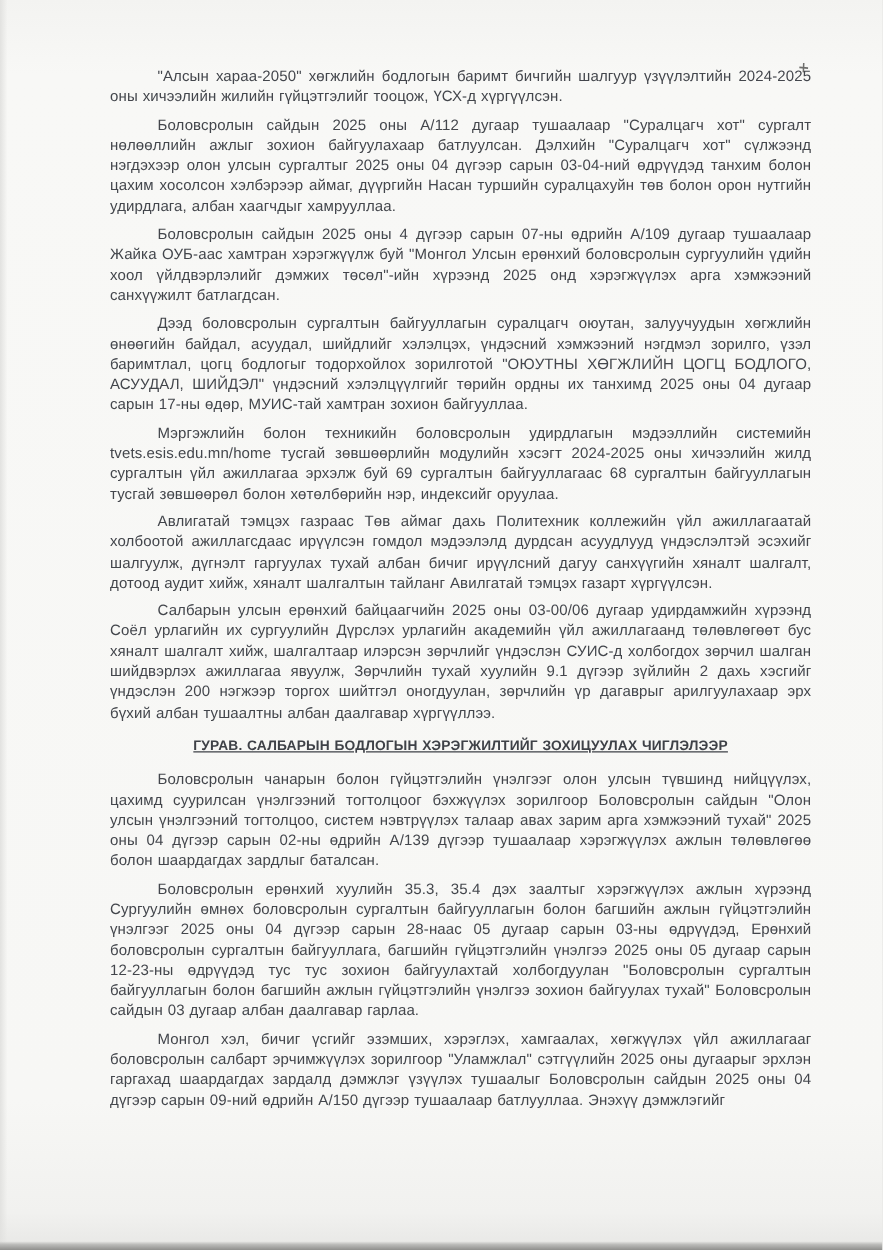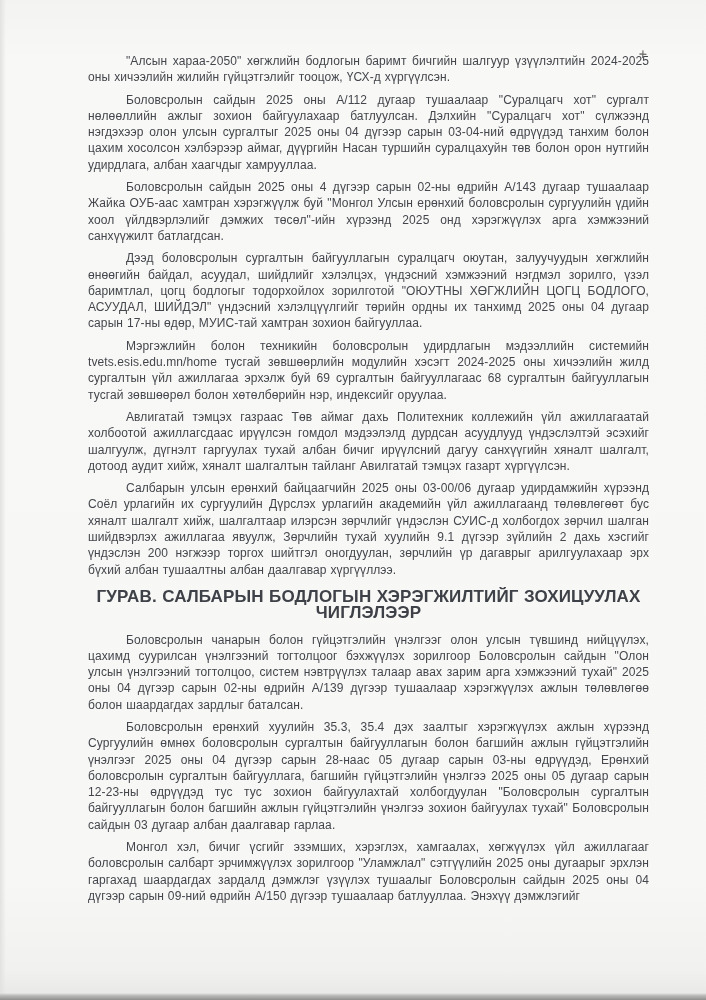--- a/index.html
+++ b/index.html
@@ -34,47 +34,48 @@
     line-height: 16.3px;
     text-align: justify;
     letter-spacing: 0.1px;
     word-spacing: 0.5px;
   }
   .text-column p {
     margin: 0 0 6px 0;
     text-indent: 38px;
   }
   .section-heading {
-    font-size: 17px;
+    font-size: 11px;
     font-weight: bold;
     text-align: center;
     text-indent: 0;
     color: #3e4147;
     margin: 11px 0 10px 0;
     letter-spacing: 0.15px;
+    text-decoration: underline;
   }
   .ink-mark {
     position: absolute; left: 639px; top: 49px;
     width: 9px; height: 10px;
     transform: rotate(8deg);
     opacity: 0.8;
   }
 </style>
 </head>
 <body>
 
 <div class="scan-page">
 
   <div class="left-edge"></div>
 
   <div class="text-column">
 
     <p>"Алсын хараа-2050" хөгжлийн бодлогын баримт бичгийн шалгуур үзүүлэлтийн 2024-2025 оны хичээлийн жилийн гүйцэтгэлийг тооцож, ҮСХ-д хүргүүлсэн.</p>
     <p>Боловсролын сайдын 2025 оны А/112 дугаар тушаалаар "Суралцагч хот" сургалт нөлөөллийн ажлыг зохион байгуулахаар батлуулсан. Дэлхийн "Суралцагч хот" сүлжээнд нэгдэхээр олон улсын сургалтыг 2025 оны 04 дүгээр сарын 03-04-ний өдрүүдэд танхим болон цахим хосолсон хэлбэрээр аймаг, дүүргийн Насан туршийн суралцахуйн төв болон орон нутгийн удирдлага, албан хаагчдыг хамрууллаа.</p>
-    <p>Боловсролын сайдын 2025 оны 4 дүгээр сарын 02-ны өдрийн А/143 дугаар тушаалаар Жайка ОУБ-аас хамтран хэрэгжүүлж буй "Монгол Улсын ерөнхий боловсролын сургуулийн үдийн хоол үйлдвэрлэлийг дэмжих төсөл"-ийн хүрээнд 2025 онд хэрэгжүүлэх арга хэмжээний санхүүжилт батлагдсан.</p>
+    <p>Боловсролын сайдын 2025 оны 4 дүгээр сарын 07-ны өдрийн А/109 дугаар тушаалаар Жайка ОУБ-аас хамтран хэрэгжүүлж буй "Монгол Улсын ерөнхий боловсролын сургуулийн үдийн хоол үйлдвэрлэлийг дэмжих төсөл"-ийн хүрээнд 2025 онд хэрэгжүүлэх арга хэмжээний санхүүжилт батлагдсан.</p>
     <p>Дээд боловсролын сургалтын байгууллагын суралцагч оюутан, залуучуудын хөгжлийн өнөөгийн байдал, асуудал, шийдлийг хэлэлцэх, үндэсний хэмжээний нэгдмэл зорилго, үзэл баримтлал, цогц бодлогыг тодорхойлох зорилготой "ОЮУТНЫ ХӨГЖЛИЙН ЦОГЦ БОДЛОГО, АСУУДАЛ, ШИЙДЭЛ" үндэсний хэлэлцүүлгийг төрийн ордны их танхимд 2025 оны 04 дугаар сарын 17-ны өдөр, МУИС-тай хамтран зохион байгууллаа.</p>
     <p>Мэргэжлийн болон техникийн боловсролын удирдлагын мэдээллийн системийн tvets.esis.edu.mn/home тусгай зөвшөөрлийн модулийн хэсэгт 2024-2025 оны хичээлийн жилд сургалтын үйл ажиллагаа эрхэлж буй 69 сургалтын байгууллагаас 68 сургалтын байгууллагын тусгай зөвшөөрөл болон хөтөлбөрийн нэр, индексийг оруулаа.</p>
     <p>Авлигатай тэмцэх газраас Төв аймаг дахь Политехник коллежийн үйл ажиллагаатай холбоотой ажиллагсдаас ирүүлсэн гомдол мэдээлэлд дурдсан асуудлууд үндэслэлтэй эсэхийг шалгуулж, дүгнэлт гаргуулах тухай албан бичиг ирүүлсний дагуу санхүүгийн хяналт шалгалт, дотоод аудит хийж, хяналт шалгалтын тайланг Авилгатай тэмцэх газарт хүргүүлсэн.</p>
     <p>Салбарын улсын ерөнхий байцаагчийн 2025 оны 03-00/06 дугаар удирдамжийн хүрээнд Соёл урлагийн их сургуулийн Дүрслэх урлагийн академийн үйл ажиллагаанд төлөвлөгөөт бус хяналт шалгалт хийж, шалгалтаар илэрсэн зөрчлийг үндэслэн СУИС-д холбогдох зөрчил шалган шийдвэрлэх ажиллагаа явуулж, Зөрчлийн тухай хуулийн 9.1 дүгээр зүйлийн 2 дахь хэсгийг үндэслэн 200 нэгжээр торгох шийтгэл оногдуулан, зөрчлийн үр дагаврыг арилгуулахаар эрх бүхий албан тушаалтны албан даалгавар хүргүүллээ.</p>
 
     <h2 class="section-heading">ГУРАВ. САЛБАРЫН БОДЛОГЫН ХЭРЭГЖИЛТИЙГ ЗОХИЦУУЛАХ ЧИГЛЭЛЭЭР</h2>
 
     <p>Боловсролын чанарын болон гүйцэтгэлийн үнэлгээг олон улсын түвшинд нийцүүлэх, цахимд суурилсан үнэлгээний тогтолцоог бэхжүүлэх зорилгоор Боловсролын сайдын "Олон улсын үнэлгээний тогтолцоо, систем нэвтрүүлэх талаар авах зарим арга хэмжээний тухай" 2025 оны 04 дүгээр сарын 02-ны өдрийн А/139 дүгээр тушаалаар хэрэгжүүлэх ажлын төлөвлөгөө болон шаардагдах зардлыг баталсан.</p>
     <p>Боловсролын ерөнхий хуулийн 35.3, 35.4 дэх заалтыг хэрэгжүүлэх ажлын хүрээнд Сургуулийн өмнөх боловсролын сургалтын байгууллагын болон багшийн ажлын гүйцэтгэлийн үнэлгээг 2025 оны 04 дүгээр сарын 28-наас 05 дугаар сарын 03-ны өдрүүдэд, Ерөнхий боловсролын сургалтын байгууллага, багшийн гүйцэтгэлийн үнэлгээ 2025 оны 05 дугаар сарын 12-23-ны өдрүүдэд тус тус зохион байгуулахтай холбогдуулан "Боловсролын сургалтын байгууллагын болон багшийн ажлын гүйцэтгэлийн үнэлгээ зохион байгуулах тухай" Боловсролын сайдын 03 дугаар албан даалгавар гарлаа.</p>
     <p>Монгол хэл, бичиг үсгийг эзэмших, хэрэглэх, хамгаалах, хөгжүүлэх үйл ажиллагааг боловсролын салбарт эрчимжүүлэх зорилгоор "Уламжлал" сэтгүүлийн 2025 оны дугаарыг эрхлэн гаргахад шаардагдах зардалд дэмжлэг үзүүлэх тушаалыг Боловсролын сайдын 2025 оны 04 дүгээр сарын 09-ний өдрийн А/150 дүгээр тушаалаар батлууллаа. Энэхүү дэмжлэгийг</p>

